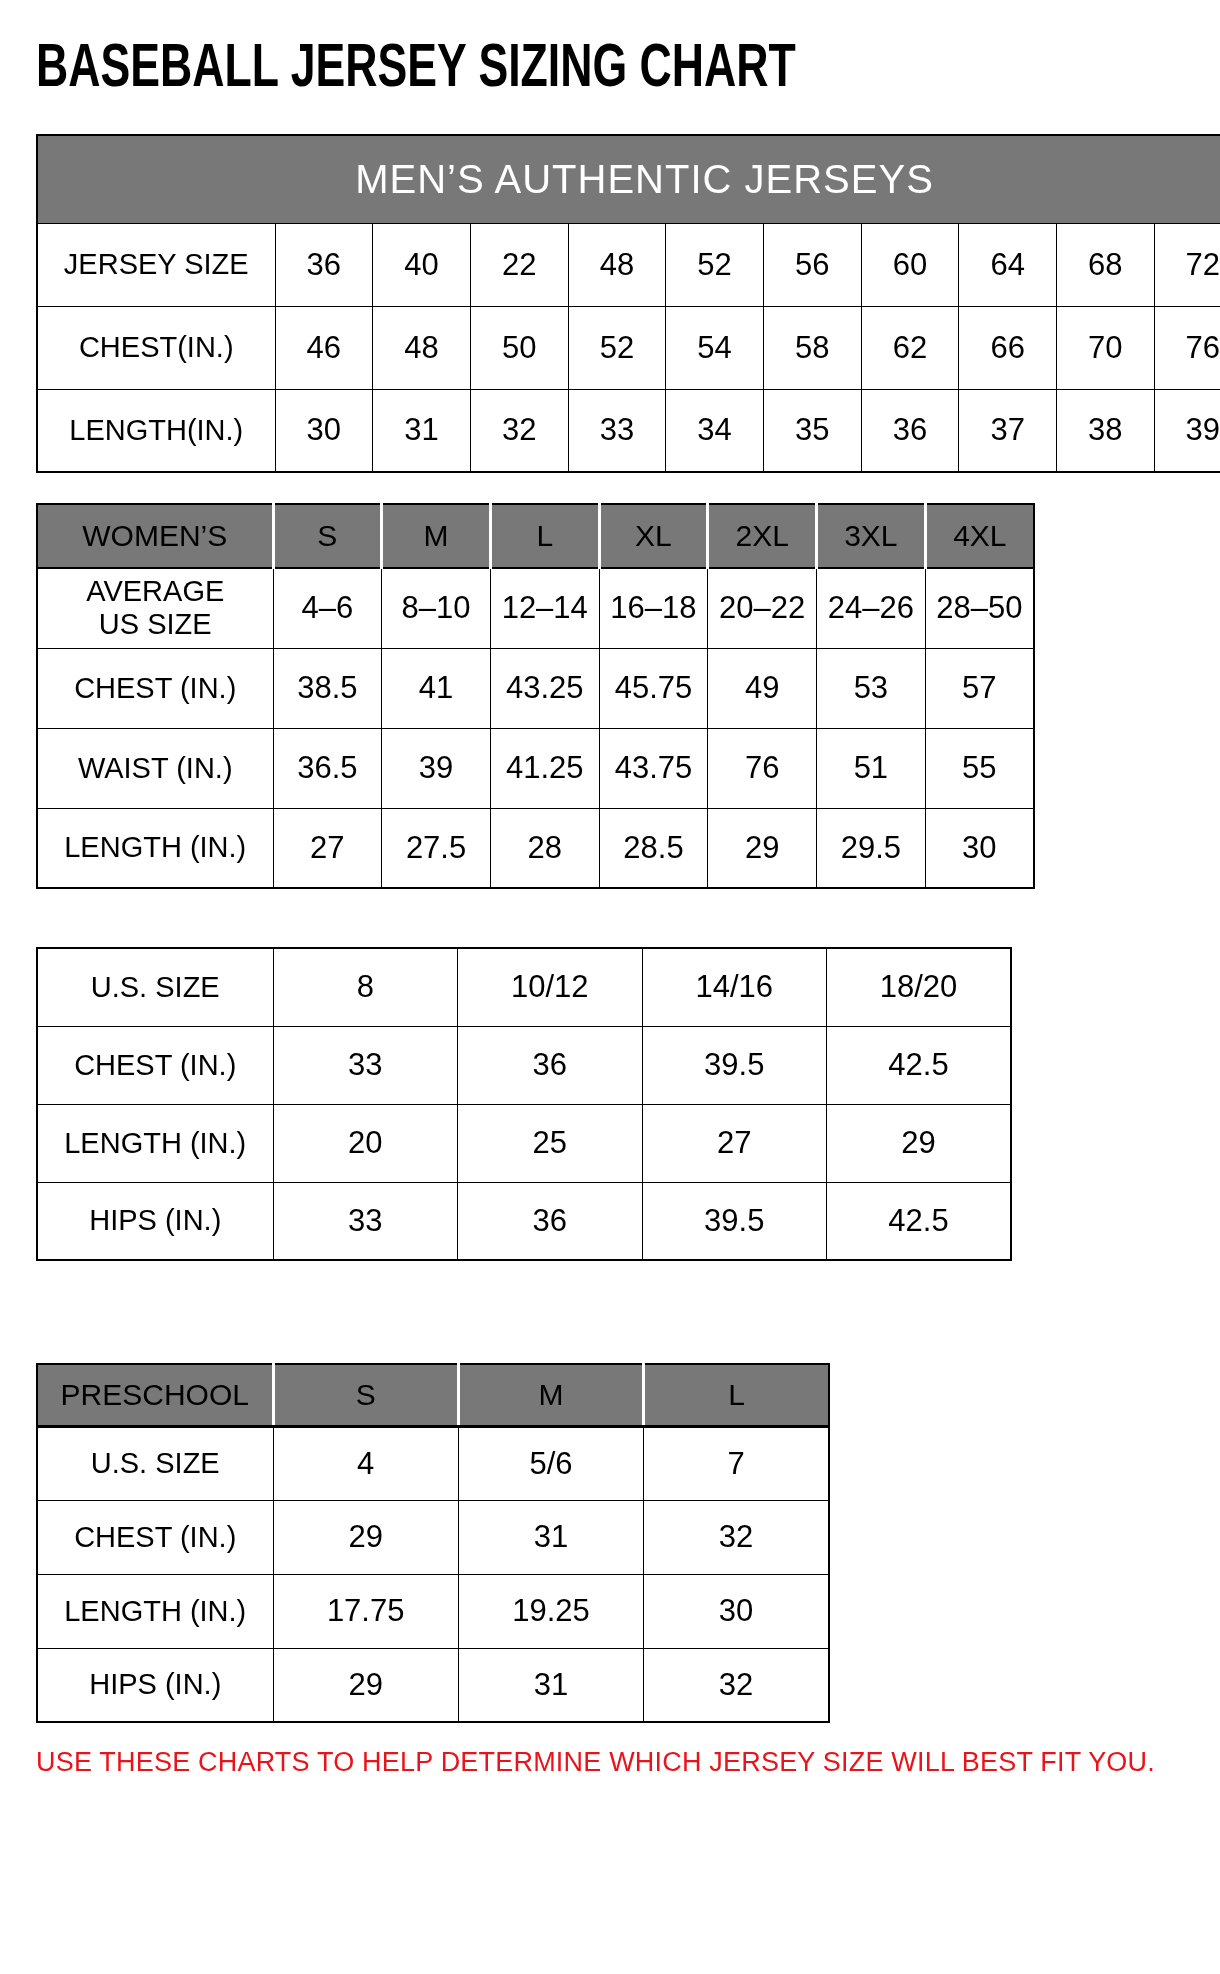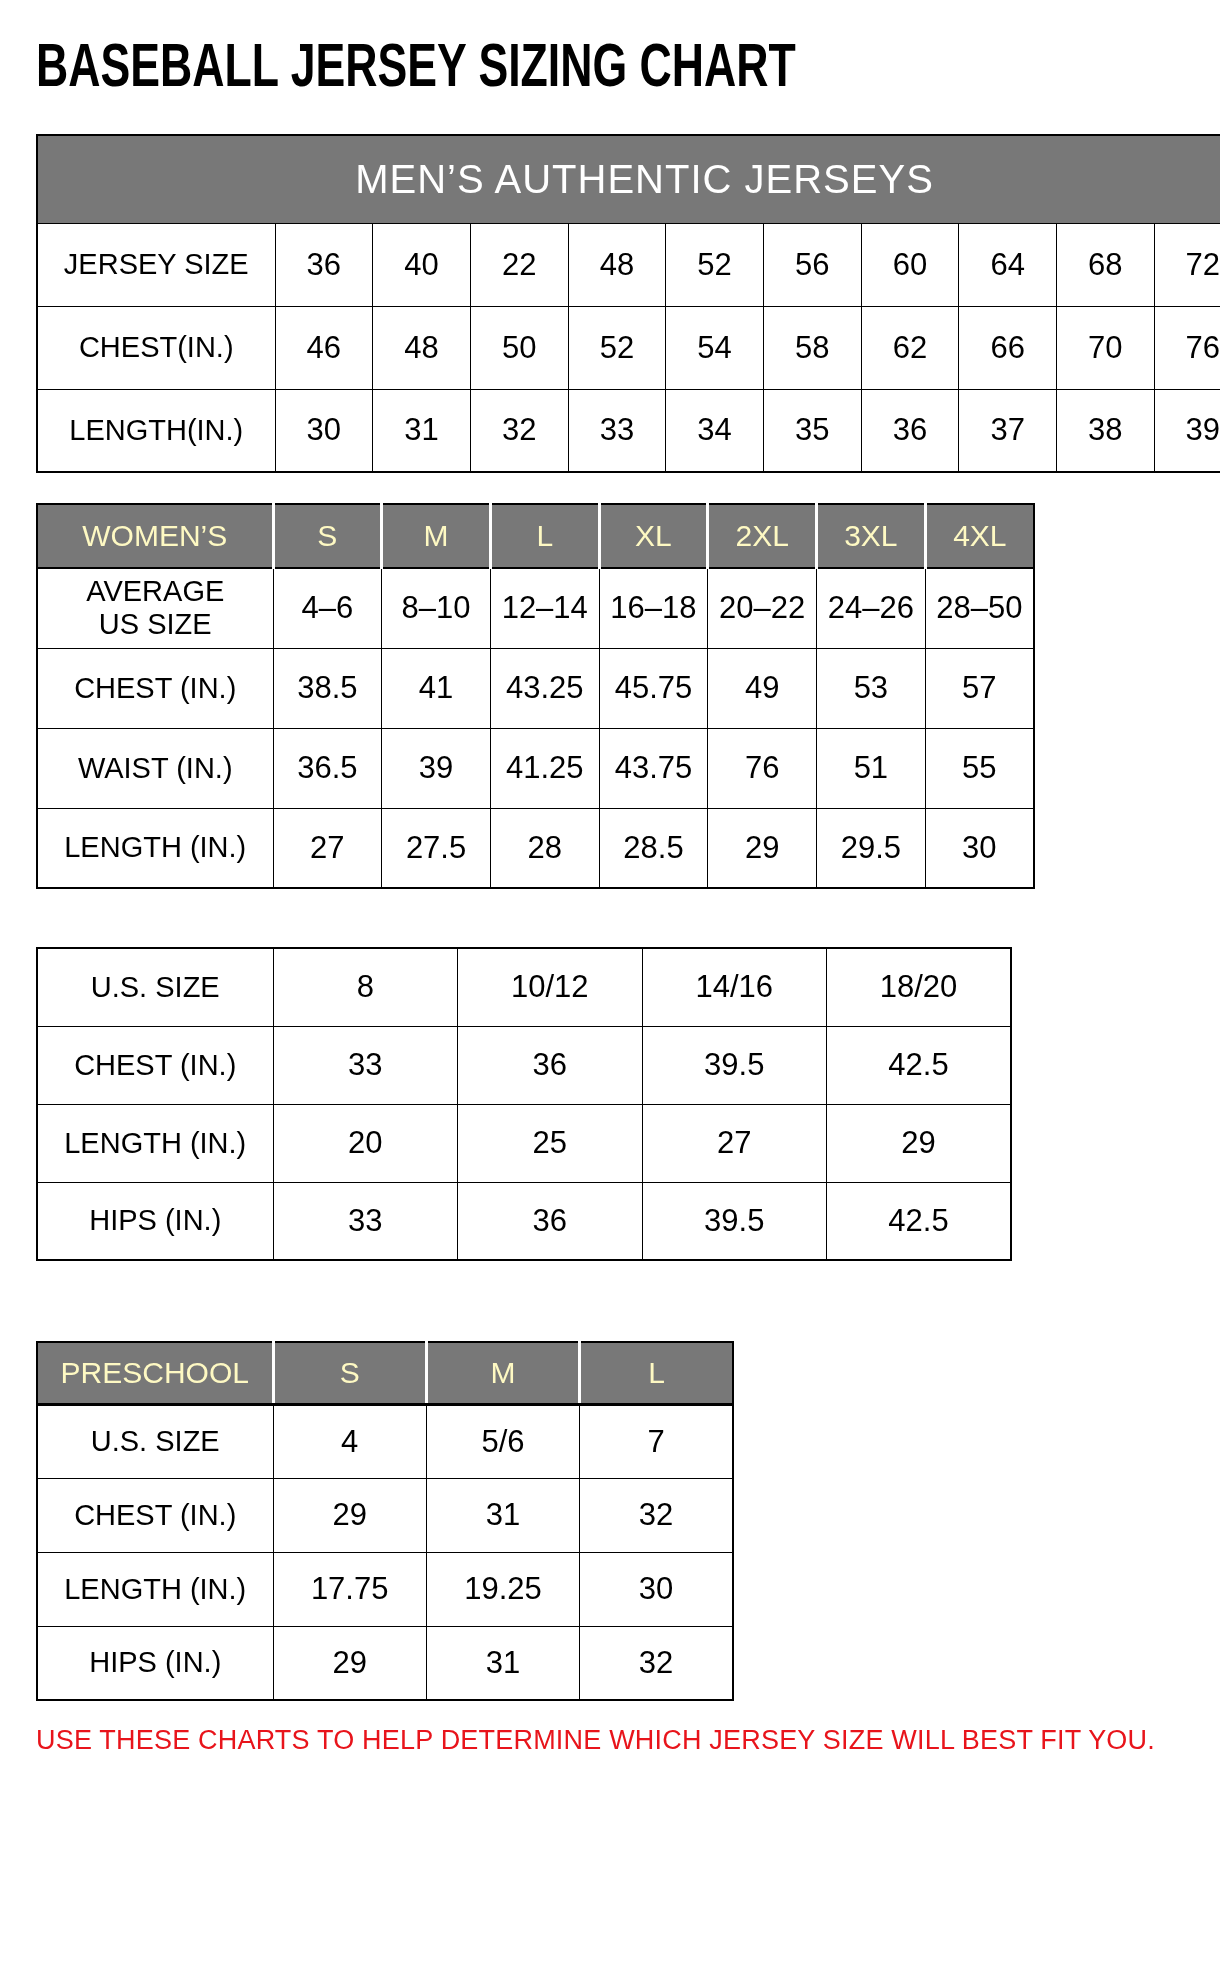--- a/index.html
+++ b/index.html
@@ -36,21 +36,21 @@
     border:1px solid #000;
     text-align:center;vertical-align:middle;
     padding:0;overflow:hidden;
   }
   td.banner{
     background:var(--header-gray,#787878);
     color:#fff;font-size:40px;letter-spacing:1px;
   }
   tr.ghead td{
     background:var(--header-gray,#787878);
-    color:#fef9c3;font-size:30px;
+    color:#000000;font-size:30px;
   }
   tr.ghead td + td{border-left:3px solid #fff;}
   td.rlabel{font-size:29px;}
   td.val{font-size:31px;}
 
   
   .t-mens{width:1217px;margin-top:38px;}
   .t-mens col.label-col{width:238px;}
   .t-mens tr{height:83px;}
   .t-mens tr.banner-row{height:88px;}
@@ -63,21 +63,21 @@
   .t-womens tr.ghead td{border-bottom:2px solid #000;}
 
   
   .t-boys{width:976px;margin-top:58px;}
   .t-boys col.label-col{width:236px;}
   .t-boys tr{height:78px;}
   .t-boys tr.ghead{height:64px;}
   .t-boys tr.ghead td{border-bottom:4px solid #000;}
 
   
-  .t-pre{width:698px;margin-top:80px;}
+  .t-pre{width:794px;margin-top:102px;}
   .t-pre col.label-col{width:236px;}
   .t-pre tr{height:74px;}
   .t-pre tr.ghead{height:62px;}
   .t-pre tr.ghead td{border-bottom:3px solid #000;}
 
   .footer{
     margin:24px 0 0 0;
     color:var(--accent-red,#e8141b);
     font-size:27px;letter-spacing:0.2px;
     white-space:nowrap;

